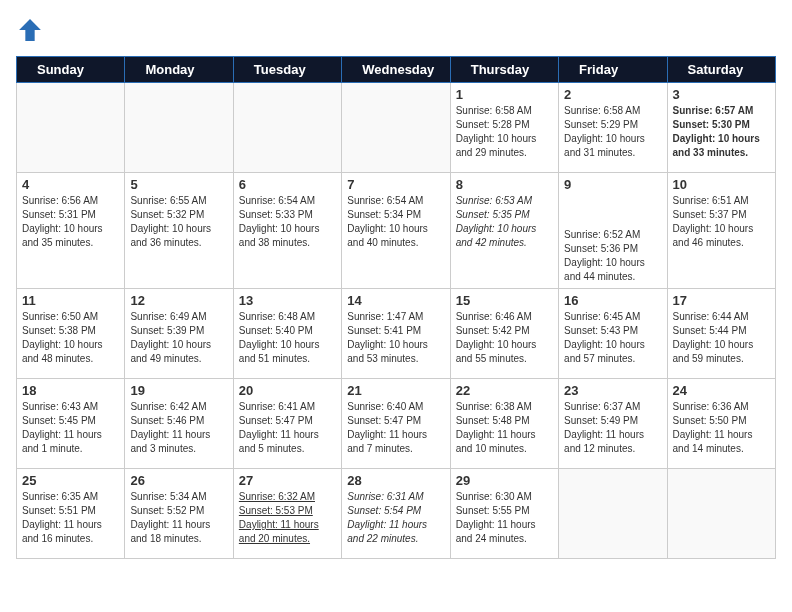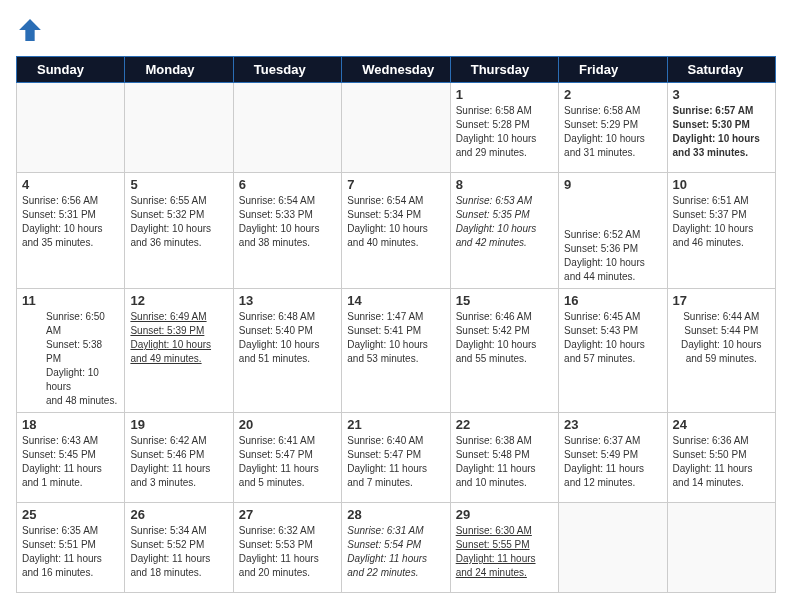--- a/index.html
+++ b/index.html
@@ -179,28 +179,28 @@
           <div class="day-num">10</div>
           <div class="day-info" style="white-space: pre-line;">Sunrise: 6:51 AM
 Sunset: 5:37 PM
 Daylight: 10 hours
 and 46 minutes.</div>
         </td>
       </tr>
       <tr>
         <td>
           <div class="day-num">11</div>
-          <div class="day-info" style="white-space: pre-line; margin-left: 24px;">Sunrise: 6:50 AM
+          <div class="day-info" style="white-space: pre-line;">Sunrise: 6:50 AM
 Sunset: 5:38 PM
 Daylight: 10 hours
 and 48 minutes.</div>
         </td>
         <td>
           <div class="day-num">12</div>
-          <div class="day-info" style="white-space: pre-line; text-decoration: underline;">Sunrise: 6:49 AM
+          <div class="day-info" style="white-space: pre-line;">Sunrise: 6:49 AM
 Sunset: 5:39 PM
 Daylight: 10 hours
 and 49 minutes.</div>
         </td>
         <td>
           <div class="day-num">13</div>
           <div class="day-info" style="white-space: pre-line;">Sunrise: 6:48 AM
 Sunset: 5:40 PM
 Daylight: 10 hours
 and 51 minutes.</div>
@@ -221,21 +221,21 @@
         </td>
         <td>
           <div class="day-num">16</div>
           <div class="day-info" style="white-space: pre-line;">Sunrise: 6:45 AM
 Sunset: 5:43 PM
 Daylight: 10 hours
 and 57 minutes.</div>
         </td>
         <td>
           <div class="day-num">17</div>
-          <div class="day-info" style="white-space: pre-line; text-align: center;">Sunrise: 6:44 AM
+          <div class="day-info" style="white-space: pre-line;">Sunrise: 6:44 AM
 Sunset: 5:44 PM
 Daylight: 10 hours
 and 59 minutes.</div>
         </td>
       </tr>
       <tr>
         <td>
           <div class="day-num">18</div>
           <div class="day-info" style="white-space: pre-line;">Sunrise: 6:43 AM
 Sunset: 5:45 PM
@@ -295,35 +295,35 @@
         </td>
         <td>
           <div class="day-num">26</div>
           <div class="day-info" style="white-space: pre-line;">Sunrise: 5:34 AM
 Sunset: 5:52 PM
 Daylight: 11 hours
 and 18 minutes.</div>
         </td>
         <td>
           <div class="day-num">27</div>
-          <div class="day-info" style="white-space: pre-line;">Sunrise: 6:32 AM
+          <div class="day-info" style="white-space: pre-line; text-decoration: underline;">Sunrise: 6:32 AM
 Sunset: 5:53 PM
 Daylight: 11 hours
 and 20 minutes.</div>
         </td>
         <td>
           <div class="day-num">28</div>
           <div class="day-info" style="white-space: pre-line; font-style: italic;">Sunrise: 6:31 AM
 Sunset: 5:54 PM
 Daylight: 11 hours
 and 22 minutes.</div>
         </td>
         <td>
           <div class="day-num">29</div>
-          <div class="day-info" style="white-space: pre-line; text-decoration: underline;">Sunrise: 6:30 AM
+          <div class="day-info" style="white-space: pre-line;">Sunrise: 6:30 AM
 Sunset: 5:55 PM
 Daylight: 11 hours
 and 24 minutes.</div>
         </td>
         <td class="empty"></td>
         <td class="empty"></td>
       </tr>
     </tbody>
 </table>
 

